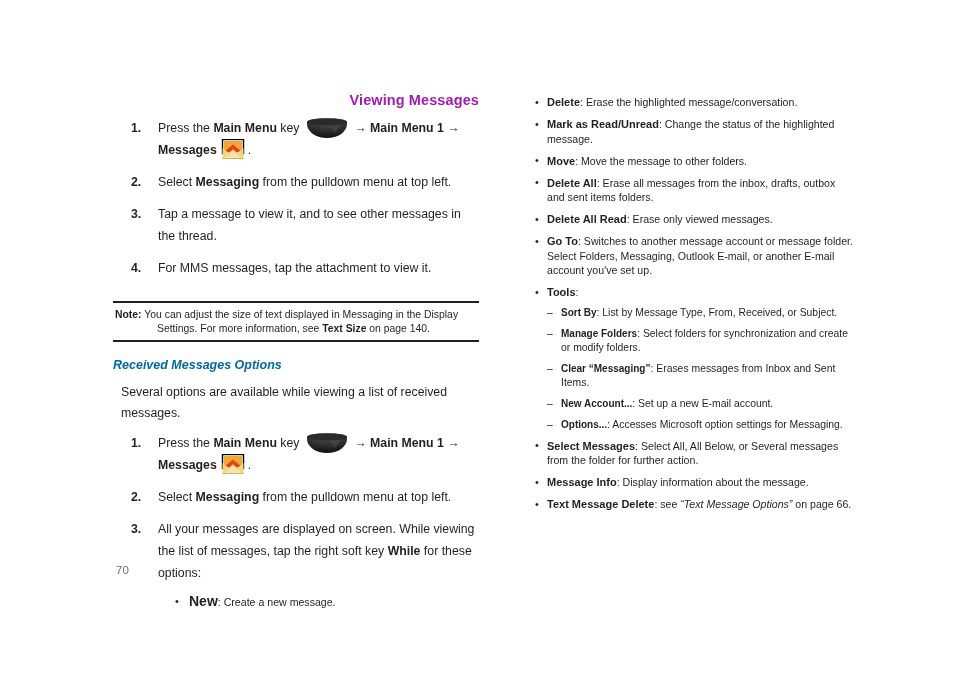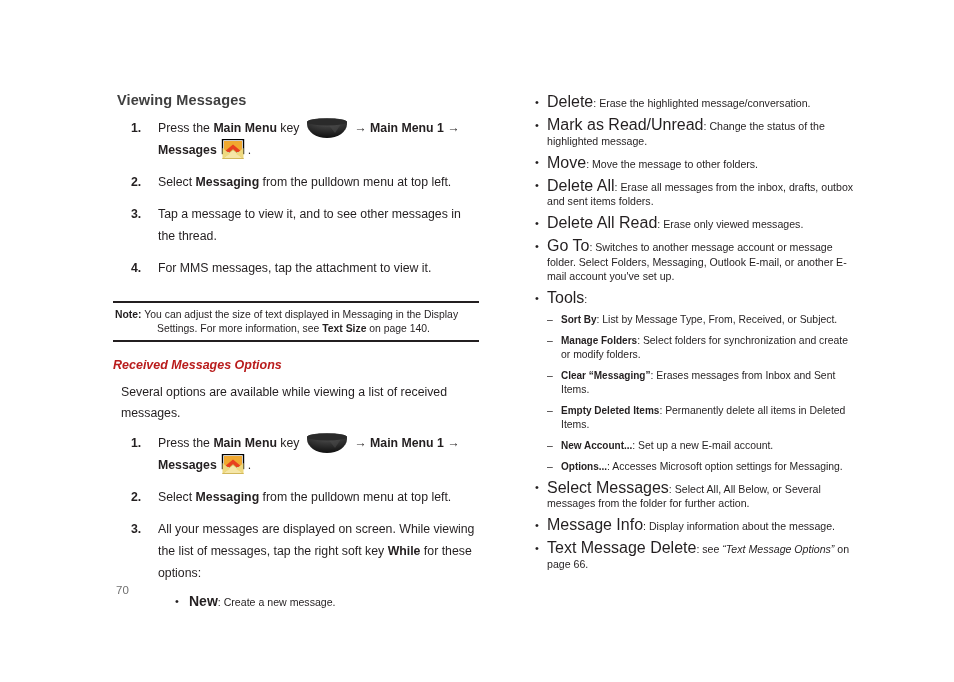--- a/index.html
+++ b/index.html
@@ -29,28 +29,29 @@
   }
   .col-right {
     position: absolute;
     left: 534px;
     top: 95px;
     width: 320px;
   }
 
   
   .h1 {
-    color: #404040;
+    color: #a21caf;
     font-size: 14.5px;
     font-weight: bold;
     letter-spacing: 0.1px;
     margin: 0 0 9px 4px;
+    text-align: right;
   }
   .h2 {
-    color: #b91c1c;
+    color: #0369a1;
     font-size: 12.5px;
     font-weight: bold;
     font-style: italic;
     margin: 0 0 10px 0;
   }
 
   
   .steps { margin: 0; }
   .step {
     position: relative;
@@ -123,21 +124,21 @@
     line-height: 14.5px;
     margin-bottom: 7.5px;
   }
   ul.blist > li::before {
     content: "\2022";
     position: absolute;
     left: 1px;
     top: -0.5px;
     font-size: 11px;
   }
-  ul.blist > li b { font-weight: normal; font-size: 16px; }
+  ul.blist > li b { font-weight: bold; font-size: 11px; }
   ul.blist > li i { font-style: italic; }
 
   
   ul.dlist {
     margin: 6px 0 0 0;
     padding: 0;
   }
   ul.dlist > li {
     position: relative;
     padding-left: 14px;
@@ -170,21 +171,21 @@
     left: 1px;
     top: -0.5px;
     font-size: 11px;
   }
   .substep b { font-weight: bold; font-size: 14px; }
 
   
   .pageno {
     position: absolute;
     left: 116px;
-    top: 584px;
+    top: 564px;
     font-size: 11.5px;
     color: #6f6f6f;
   }
 </style>
 </head>
 <body>
 
 <div class="page">
 
   <div class="col-left">
@@ -290,21 +291,20 @@
       <li><b>Move</b><span>: Move the message to other folders.</span></li>
       <li><b>Delete All</b><span>: Erase all messages from the inbox, drafts, outbox and sent items folders.</span></li>
       <li><b>Delete All Read</b><span>: Erase only viewed messages.</span></li>
       <li><b>Go To</b><span>: Switches to another message account or message folder. Select Folders, Messaging, Outlook E-mail, or another E-mail account you've set up.</span></li>
 
       <li class="tools-li"><b>Tools</b><span>:</span>
         <ul class="dlist">
           <li><b>Sort By</b><span>: List  by Message Type, From, Received, or  Subject.</span></li>
           <li><b>Manage Folders</b><span>: Select folders for synchronization and create or modify folders.</span></li>
           <li><b>Clear “Messaging”</b><span>: Erases messages from  Inbox and Sent Items.</span></li>
-          <li><b>Empty Deleted Items</b><span>: Permanently delete all items in Deleted Items.</span></li>
           <li><b>New Account...</b><span>: Set up a new E-mail account.</span></li>
           <li><b>Options...</b><span>: Accesses Microsoft option settings for Messaging.</span></li>
         </ul>
       </li>
 
       <li><b>Select Messages</b><span>: Select All, All Below, or Several messages from the folder for further action.</span></li>
       <li><b>Message Info</b><span>: Display information about the message.</span></li>
 
       <li><b>Text Message Delete</b><span>: see </span><i>“Text Message Options”</i><span> on page 66.</span></li>
 

